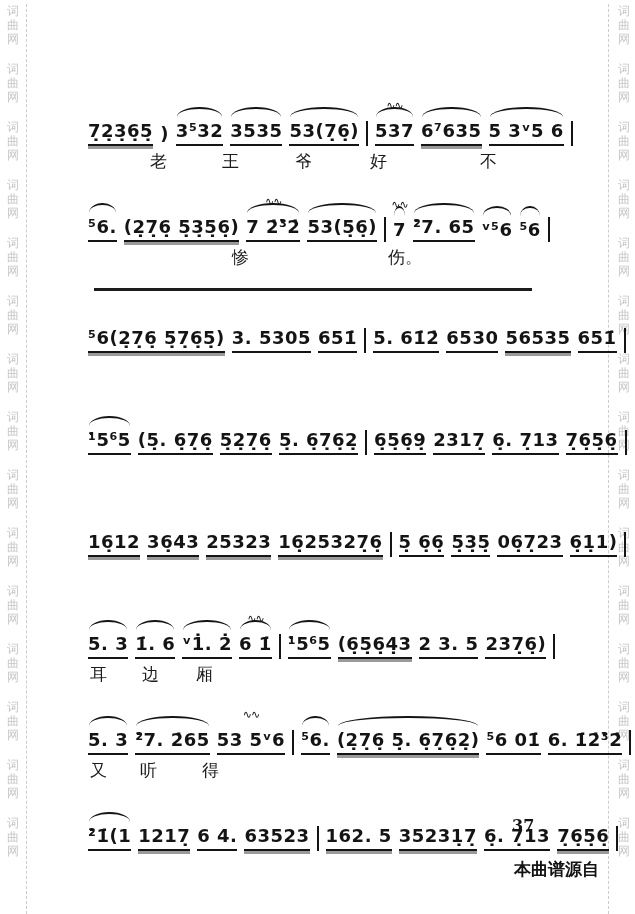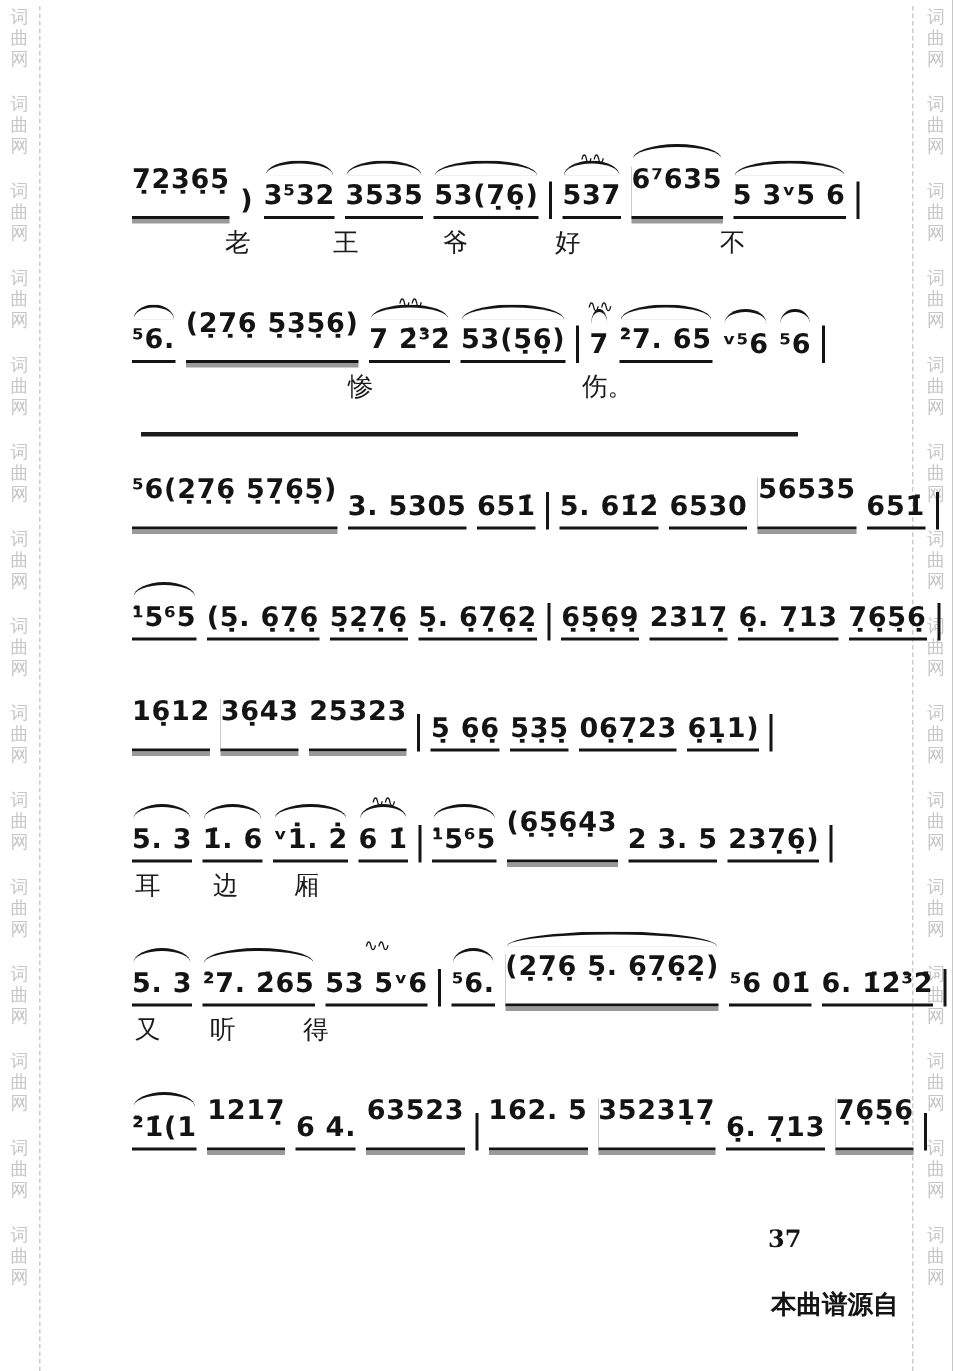--- a/index.html
+++ b/index.html
@@ -8,26 +8,26 @@
         font-family:"DejaVu Sans",sans-serif;color:#141414;margin:0 auto}
   
   .wm{position:absolute;top:4px;bottom:0;width:24px;display:flex;flex-direction:column;overflow:hidden}
   .wm-left{left:3px;border-right:1px dashed #cccccc;padding-right:3px}
   .wm-right{right:3px;border-left:1px dashed #cccccc;padding-left:7px}
   .wm-group{margin-bottom:16px;flex:none}
   .wm-char{display:block;font-size:12px;line-height:14px;text-align:center}
   
   .score{position:absolute;left:88px;top:0;width:478px;padding-top:96px}
   .system{padding-top:24px;margin-bottom:16px;position:relative}
-  .system.bare{margin-bottom:24px}
+  .system.bare{margin-bottom:52px}
   .row{display:flex;align-items:flex-end;gap:7px;height:26px}
   .grp{position:relative;display:inline-block}
   .gt{font-size:18px;font-weight:700;letter-spacing:.5px;line-height:24px;display:inline-block;white-space:pre}
   .u1{border-bottom:2px solid #141414;padding-bottom:1px}
-  .u2{border-bottom:2px solid #141414;padding-bottom:12px;box-shadow:0 3px 0 #9a9a9a}
+  .u2{border-bottom:2px solid #141414;padding-bottom:1px;box-shadow:0 3px 0 #9a9a9a}
   .bar{width:2px;height:25px;background:#141414;flex:none}
   .arc{position:absolute;left:1px;right:1px;top:-12px;height:10px;
        border-top:2px solid #141414;border-radius:50% 50% 0 0/100% 100% 0 0}
   .trill{position:absolute;top:-20px;left:50%;transform:translateX(-50%);
          font-size:11px;font-style:normal;letter-spacing:-1px;white-space:nowrap}
   .lyrics{position:relative;height:26px;margin-top:4px}
   .lyric{position:absolute;top:0;font-size:17px;color:#1a1a1a;white-space:nowrap}
   .separator{height:3px;background:#1c1c1c;margin:8px 34px 12px 6px}
   .pagenum{position:absolute;top:816px;left:512px;font-size:16px;font-weight:700;
            font-family:"DejaVu Serif",serif}
@@ -260,20 +260,21 @@
           <span class="grp"><span class="gt u1">6̣. 7̣13</span></span>
           <span class="grp"><span class="gt u1">7̣6̣5̣6̣</span></span>
           <span class="bar"></span>
         </div>
       </div>
       <div class="system bare">
         <div class="row">
           <span class="grp"><span class="gt u2">16̣12</span></span>
           <span class="grp"><span class="gt u2">36̣43</span></span>
           <span class="grp"><span class="gt u2">25323</span></span>
+          <span class="grp"><span class="gt u2">16̣25327̣6̣</span></span>
           <span class="bar"></span>
           <span class="grp"><span class="gt u1">5̣ 6̣6̣</span></span>
           <span class="grp"><span class="gt u1">5̣3̣5̣</span></span>
           <span class="grp"><span class="gt u1">06̣7̣23</span></span>
           <span class="grp"><span class="gt u1">6̣1̣1)</span></span>
           <span class="bar"></span>
         </div>
       </div>
       <div class="system">
         <div class="row">

